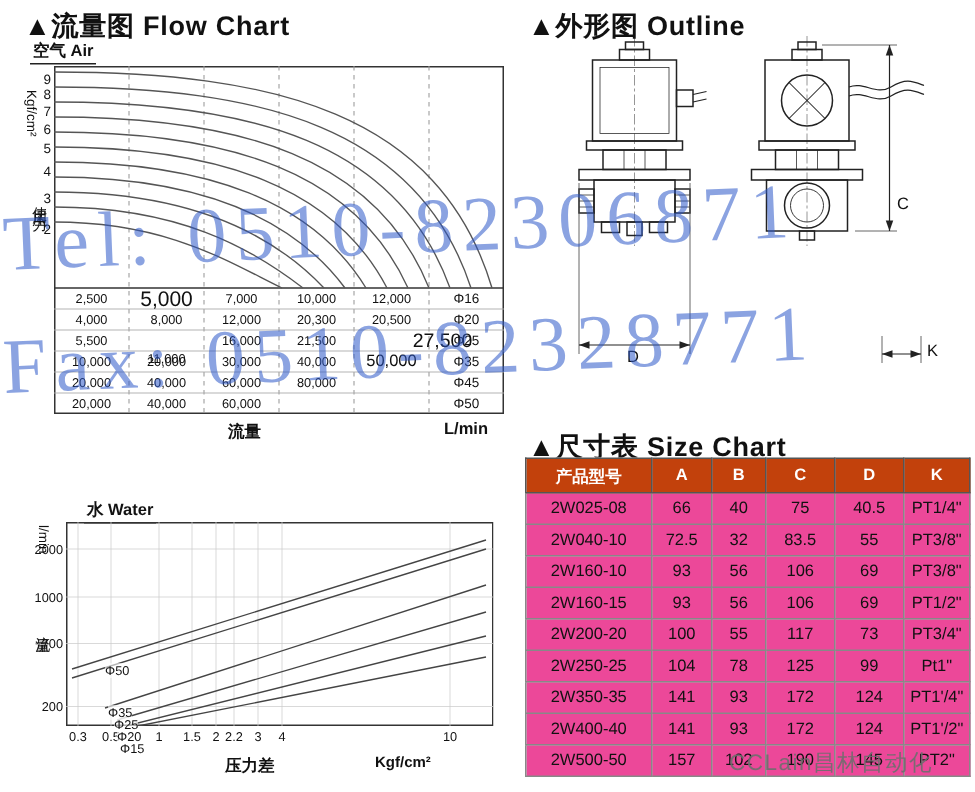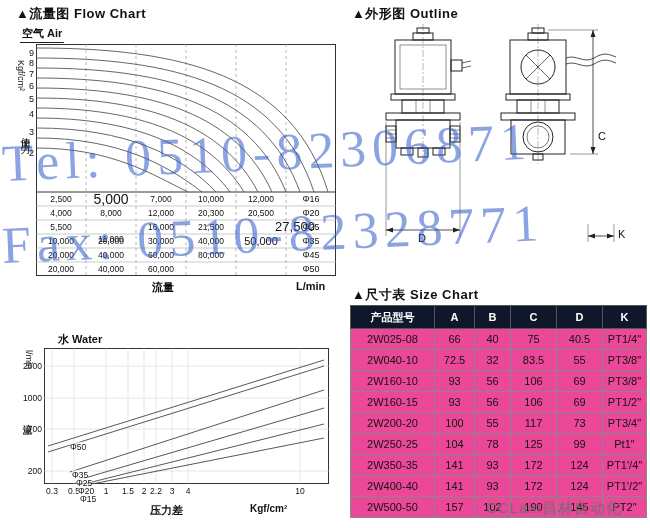--- a/index.html
+++ b/index.html
@@ -1,28 +1,28 @@
 <!DOCTYPE html>
 <html><head>
 <meta charset="utf-8">
 <style>
   *{margin:0;padding:0;box-sizing:border-box}
   html,body{width:650px;height:528px}
   body{position:relative;background:#fff;font-family:"Liberation Sans","DejaVu Sans",sans-serif;color:#111;overflow:hidden}
   .abs{position:absolute}
-  .sec-title{position:absolute;font-size:13px;font-weight:bold;letter-spacing:.5px;z-index:4}
+  .sec-title{position:absolute;font-size:18px;font-weight:bold;letter-spacing:.5px;z-index:4}
   .chart-label{font-size:11px;font-weight:bold;border-bottom:1px solid #222;padding:0 2px 1px 2px;background:#fff}
   .vert{position:absolute;writing-mode:vertical-rl;text-orientation:mixed;font-size:9px;color:#111}
   .tick{position:absolute;font-size:9px;color:#111}
   .watermark{position:absolute;font-family:"Liberation Serif","DejaVu Serif",serif;font-size:52px;font-weight:500;
              letter-spacing:6px;color:rgba(44,88,200,.55);transform:rotate(-2.4deg);transform-origin:left center;
              white-space:nowrap;z-index:50;pointer-events:none}
   .brand{position:absolute;font-size:15px;color:rgba(110,110,110,.9);letter-spacing:1px;z-index:60;pointer-events:none}
   #size-table{position:absolute;border-collapse:collapse;z-index:5;table-layout:fixed;background:#fff}
-  #size-table th{background:#0f172a;color:#fff;font-size:11px;font-weight:bold;border:1px solid #555;height:23px;padding:0 2px;text-align:center}
+  #size-table th{background:#c2410c;color:#fff;font-size:11px;font-weight:bold;border:1px solid #555;height:23px;padding:0 2px;text-align:center}
   #size-table td{border:1px solid #888;font-size:11px;text-align:center;height:21px;padding:0 1px;background:#ec4899}
 </style>
 </head>
 <body>
 
 <div class="sec-title" style="left:16px;top:5px">▲流量图  Flow Chart</div>
 <div class="sec-title" style="left:352px;top:5px">▲外形图  Outline</div>
 <div class="sec-title" style="left:352px;top:286px">▲尺寸表  Size Chart</div>
 
 <div class="abs" id="air-chart" style="left:14px;top:26px;width:334px;height:276px">

